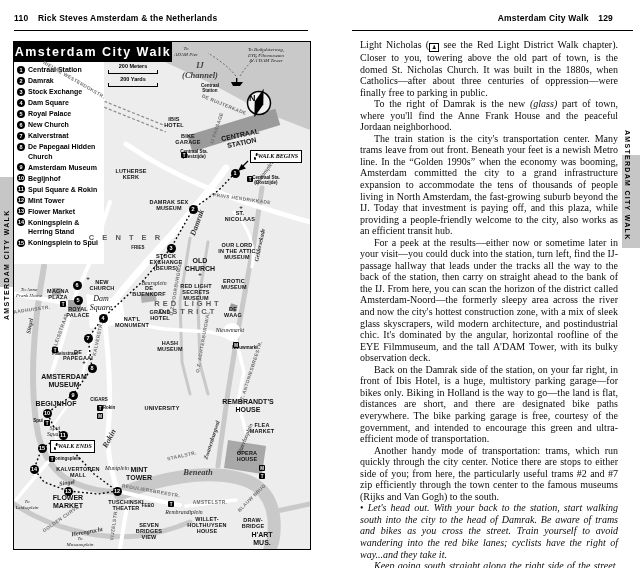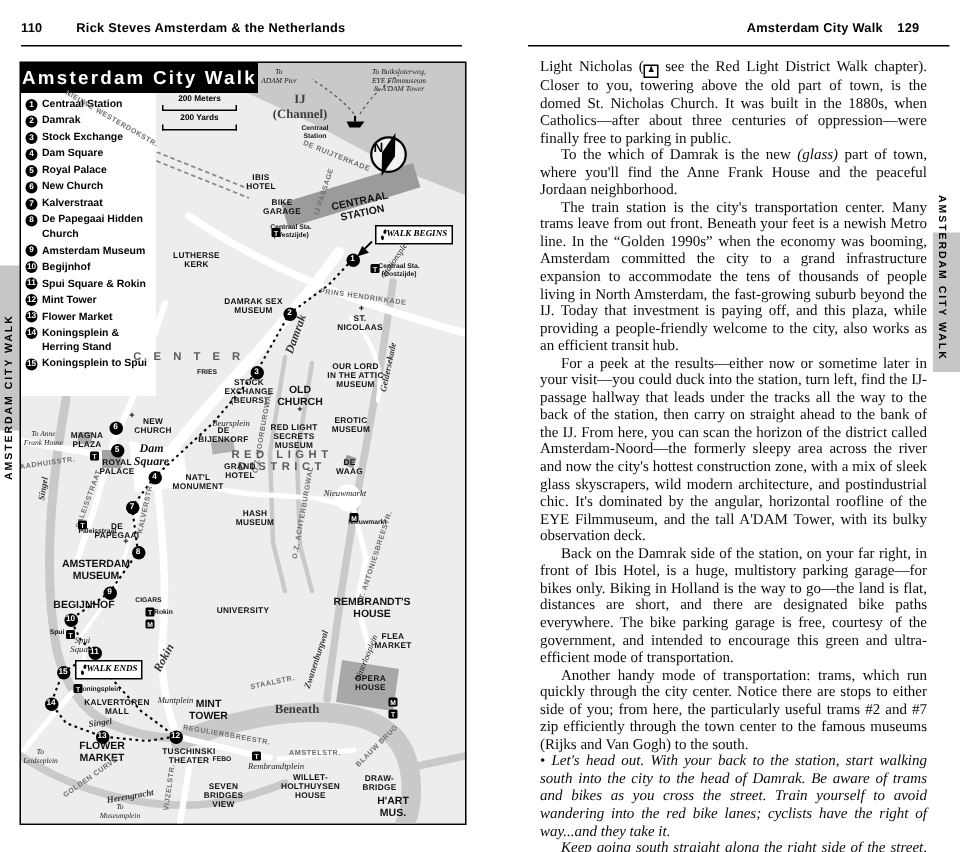--- a/index.html
+++ b/index.html
@@ -1,21 +1,21 @@
 <!DOCTYPE html>
 <html><head>
 <meta charset="utf-8">
 <style>
   html,body{margin:0;padding:0;}
   body{width:640px;height:568px;background:#fff;font-family:"Liberation Serif",serif;color:#111;}
   #spread{position:relative;width:640px;height:568px;background:#fff;overflow:hidden;}
 
   
   .pg-header{position:absolute;top:13px;font-family:"Liberation Sans",sans-serif;font-weight:bold;font-size:8.5px;letter-spacing:0.2px;color:#000;white-space:nowrap;}
-  .pg-header .num{margin:0 20px 0 0;}
+  .pg-header .num{margin:0 7px 0 0;}
   .pg-header.right .num{margin:0 0 0 7px;}
   .hrule{position:absolute;height:1px;background:#000;}
 
   
   .tabbar{position:absolute;background:#c6c6c6;}
   .tabtext{position:absolute;font-family:"Liberation Sans",sans-serif;font-weight:bold;font-size:7px;letter-spacing:1.3px;color:#000;white-space:nowrap;}
   .tabtext.leftside{writing-mode:vertical-rl;transform:rotate(180deg);}
   .tabtext.rightside{writing-mode:vertical-rl;}
 
   
@@ -30,23 +30,23 @@
   #scale{position:absolute;left:92px;top:21px;width:54px;font-family:"Liberation Sans",sans-serif;font-weight:bold;font-size:5.5px;text-align:center;color:#000;}
   .scale-line{height:3px;border-left:1px solid #000;border-right:1px solid #000;border-bottom:1px solid #000;margin:1px 2px 2px 2px;}
 
   
   .ml{position:absolute;font-family:"Liberation Sans",sans-serif;text-align:center;white-space:pre-line;color:#111;line-height:1.12;}
   .c-poi{font-size:5.5px;font-weight:bold;letter-spacing:0.2px;}
   .c-poibig{font-size:7px;font-weight:bold;}
   .c-street{font-size:4.8px;font-weight:bold;letter-spacing:0.4px;color:#6e6e6e;white-space:nowrap;}
   .c-canal{font-family:"Liberation Serif",serif;font-style:italic;font-weight:bold;font-size:6px;color:#333;white-space:nowrap;}
   .c-canalbig{font-family:"Liberation Serif",serif;font-style:italic;font-weight:bold;font-size:8px;color:#333;white-space:nowrap;}
-  .c-water{font-family:"Liberation Serif",serif;font-weight:bold;font-size:8.5px;color:#3d3d3d;}
+  .c-water{font-family:"Liberation Serif",serif;font-style:italic;font-weight:bold;font-size:8.5px;color:#3d3d3d;}
   .c-plaza{font-family:"Liberation Serif",serif;font-style:italic;font-size:5.8px;color:#222;}
-  .c-plazabig{font-family:"Liberation Serif",serif;font-style:italic;font-weight:bold;font-size:8px;color:#111;}
+  .c-plazabig{font-family:"Liberation Serif",serif;font-style:italic;font-weight:normal;font-size:8px;color:#111;}
   .c-area{font-size:7.5px;font-weight:bold;letter-spacing:3px;color:#5a5a5a;}
   .c-dest{font-family:"Liberation Serif",serif;font-style:italic;font-size:5px;color:#222;}
   .c-tinylabel{font-size:4.5px;font-weight:bold;color:#111;}
   .c-cross{font-size:6px;font-weight:bold;color:#000;}
 
   .mk{position:absolute;width:9px;height:9px;border-radius:50%;background:#000;color:#fff;font-family:"Liberation Sans",sans-serif;font-weight:bold;font-size:5.5px;display:flex;align-items:center;justify-content:center;}
   .stop{position:absolute;width:6px;height:6px;background:#000;color:#fff;font-family:"Liberation Sans",sans-serif;font-weight:bold;font-size:4.5px;display:flex;align-items:center;justify-content:center;border-radius:1px;}
 
   .walkbox{position:absolute;background:#fff;border:1.2px solid #000;display:flex;align-items:center;gap:2px;padding:1.5px 2.5px;font-family:"Liberation Serif",serif;font-style:italic;font-weight:bold;font-size:6px;line-height:1.05;color:#000;z-index:5;}
   .feet{display:inline-flex;flex-direction:column;gap:1px;}
@@ -421,21 +421,21 @@
         <div class="stop" style="left: 35px; top: 414px;">T</div>
         <div class="stop" style="left: 219px; top: 300px;">M</div>
         <div class="stop" style="left: 245px; top: 423px;">M</div>
         <div class="stop" style="left: 245px; top: 431px;">T</div>
         <div class="stop" style="left: 154px; top: 459px;">T</div>
       </div>
   </div>
 
   <div id="body-text">
       <p><span>Light Nicholas (</span><span class="walkicon">♟</span><span> see the Red Light District Walk chapter). Closer to you, towering above the old part of town, is the domed St. Nicholas Church. It was built in the 1880s, when Catholics—after about three centuries of oppression—were finally free to parking in public.</span></p>
-      <p class="ind"><span>To the which of Damrak is the new </span><span class="it">(glass)</span><span> part of town, where you'll find the Anne Frank House and the peaceful Jordaan neighborhood.</span></p>
+      <p class="ind"><span>To the right of Damrak is the new </span><span class="it">(glass)</span><span> part of town, where you'll find the Anne Frank House and the peaceful Jordaan neighborhood.</span></p>
       <p class="ind"><span>The train station is the city's transportation center. Many trams leave from out front. Beneath your feet is a newish Metro line. In the “Golden 1990s” when the economy was booming, Amsterdam committed the city to a grand infrastructure expansion to accommodate the tens of thousands of people living in North Amsterdam, the fast-growing suburb beyond the IJ. Today that investment is paying off, and this plaza, while providing a people-friendly welcome to the city, also works as an efficient transit hub.</span></p>
       <p class="ind"><span>For a peek at the results—either now or sometime later in your visit—you could duck into the station, turn left, find the IJ-passage hallway that leads under the tracks all the way to the back of the station, then carry on straight ahead to the bank of the IJ. From here, you can scan the horizon of the district called Amsterdam-Noord—the formerly sleepy area across the river and now the city's hottest construction zone, with a mix of sleek glass skyscrapers, wild modern architecture, and postindustrial chic. It's dominated by the angular, horizontal roofline of the EYE Filmmuseum, and the tall A'DAM Tower, with its bulky observation deck.</span></p>
       <p class="ind"><span>Back on the Damrak side of the station, on your far right, in front of Ibis Hotel, is a huge, multistory parking garage—for bikes only. Biking in Holland is the way to go—the land is flat, distances are short, and there are designated bike paths everywhere. The bike parking garage is free, courtesy of the government, and intended to encourage this green and ultra-efficient mode of transportation.</span></p>
       <p class="ind"><span>Another handy mode of transportation: trams, which run quickly through the city center. Notice there are stops to either side of you; from here, the particularly useful trams #2 and #7 zip efficiently through the town center to the famous museums (Rijks and Van Gogh) to the south.</span></p>
       <p><span>• </span><span class="it">Let's head out. With your back to the station, start walking south into the city to the head of Damrak. Be aware of trams and bikes as you cross the street. Train yourself to avoid wandering into the red bike lanes; cyclists have the right of way...and they take it.</span></p>
       <p class="ind"><span class="it">Keep going south straight along the right side of the street, following the crowds on...</span></p>
     </div>
 
 </div>
 

